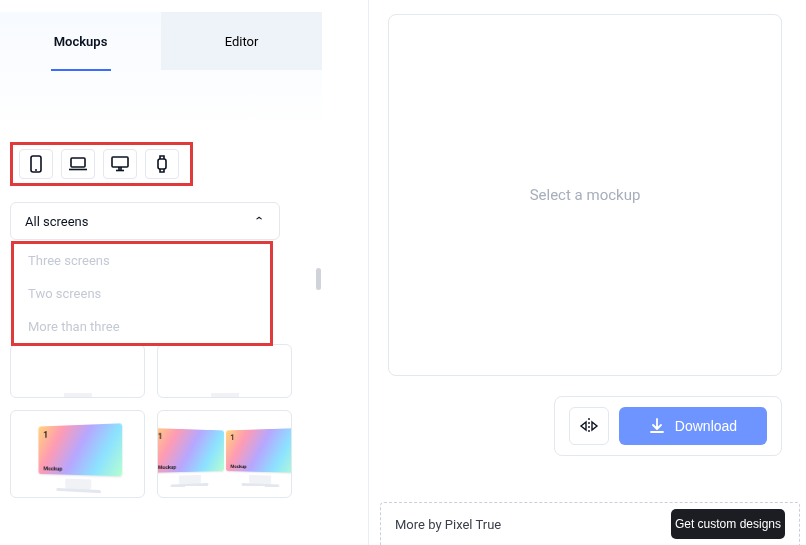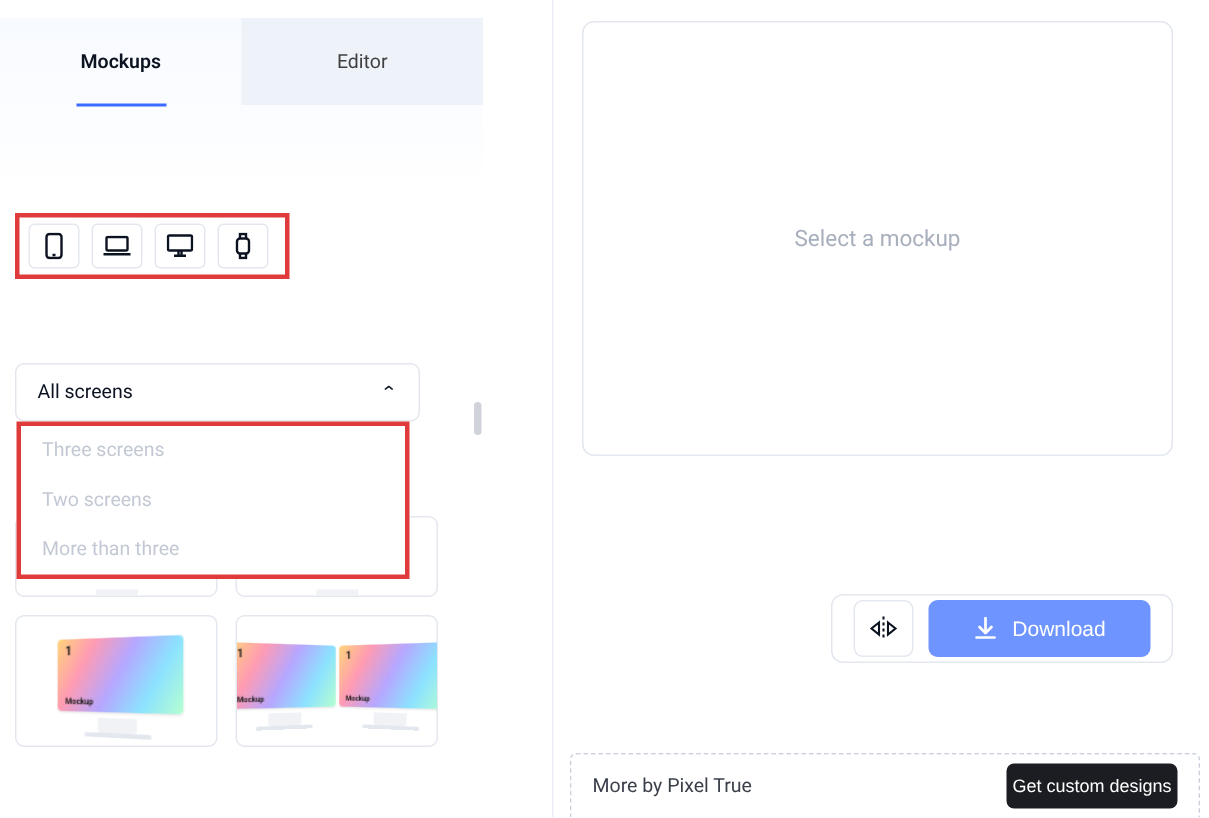--- a/index.html
+++ b/index.html
@@ -2,32 +2,32 @@
 <html><head>
 <meta charset="utf-8">
 <style>
   * { box-sizing: border-box; margin: 0; padding: 0; }
   html, body { width: 806px; height: 545px; overflow: hidden; font-family: -apple-system, BlinkMacSystemFont, "Segoe UI", Roboto, sans-serif; background: #fff; }
   body { position: relative; }
 
   
   .left-panel { position: absolute; left: 0; top: 12px; width: 322px; height: 545px; background: linear-gradient(180deg, #f7faff 0%, #ffffff 120px); }
   .tabs { display: flex; height: 58px; }
-  .tab { flex: 1; display: flex; align-items: center; justify-content: center; font-size: 13px; cursor: pointer; position: relative; color: #404040; }
+  .tab { flex: 1; display: flex; align-items: center; justify-content: center; font-size: 13px; cursor: pointer; position: relative; color: #000000; }
   .tab.active { color: #0b1220; font-weight: 600; }
   .tab.active::after { content: ""; position: absolute; bottom: -1px; left: 50%; transform: translateX(-50%); width: 60px; height: 2px; background: #3b6cff; }
   .tab.inactive { background: #eef2f9; }
 
   
   .device-box { position: absolute; left: 10px; top: 130px; width: 183px; height: 44px; border: 3px solid #e03b3b; display: flex; align-items: center; padding: 4px 6px; gap: 8px; }
   .device-btn { width: 34px; height: 30px; border: 1px solid #e3e7ee; border-radius: 4px; background: #fff; display: flex; align-items: center; justify-content: center; cursor: pointer; }
   .device-btn svg { stroke: #0b1220; fill: none; }
 
   
-  .dropdown { position: absolute; left: 10px; top: 190px; width: 270px; border: 1px solid #e3e7ee; border-radius: 6px; background: #fff; margin-top: 40px; }
+  .dropdown { position: absolute; left: 10px; top: 190px; width: 270px; border: 1px solid #e3e7ee; border-radius: 6px; background: #fff; }
   .dd-header { display: flex; align-items: center; justify-content: space-between; padding: 10px 14px; font-size: 13px; color: #0b1220; cursor: pointer; }
   .dd-header .chev { font-size: 14px; transform: scaleY(0.8); }
   .dd-list { position: absolute; left: 0; top: 38px; width: 262px; border: 3px solid #e03b3b; background: #fff; z-index: 5; }
   .dd-item { padding: 9px 14px; font-size: 13px; color: #c3c9d4; cursor: pointer; }
   .dd-item.hover { background: #f1f4fb; }
 
   
   .grid { position: absolute; left: 10px; top: 338px; width: 290px; display: flex; flex-wrap: wrap; gap: 12px; }
   .card { width: 135px; height: 88px; border: 1px solid #e3e7ee; border-radius: 6px; background: #fff; display: flex; align-items: center; justify-content: center; overflow: hidden; cursor: pointer; }
   .card-top { position: absolute; left: 10px; top: 332px; width: 290px; display: flex; gap: 12px; }
@@ -43,24 +43,24 @@
   .card.persp2 .monitor:last-child { transform: perspective(300px) rotateY(-22deg) scale(0.85); z-index: 1; }
   .card.persp2 { gap: 0; }
 
   
   .scroll-thumb { position: absolute; left: 316px; top: 256px; width: 5px; height: 22px; background: #d0d3da; border-radius: 3px; }
 
   
   .divider { position: absolute; left: 368px; top: 0; width: 1px; height: 545px; background: #eaedf3; }
 
   
-  .canvas { position: absolute; left: 388px; top: 14px; width: 394px; height: 290px; border: 1px solid #e3e7ee; border-radius: 8px; display: flex; align-items: center; justify-content: center; color: #a7aebc; font-size: 15px; }
+  .canvas { position: absolute; left: 388px; top: 14px; width: 394px; height: 362px; border: 1px solid #e3e7ee; border-radius: 8px; display: flex; align-items: center; justify-content: center; color: #a7aebc; font-size: 15px; }
 
   
-  .actions { position: absolute; left: 554px; top: 396px; width: 228px; height: 46px; border: 1px solid #e3e7ee; border-radius: 8px; background: #fff; display: flex; align-items: center; padding: 14px; gap: 10px; }
+  .actions { position: absolute; left: 554px; top: 396px; width: 228px; height: 60px; border: 1px solid #e3e7ee; border-radius: 8px; background: #fff; display: flex; align-items: center; padding: 14px; gap: 10px; }
   .mirror-btn { width: 40px; height: 38px; border: 1px solid #e3e7ee; border-radius: 6px; display: flex; align-items: center; justify-content: center; cursor: pointer; background: #fff; }
   .mirror-btn svg { stroke: #0b1220; }
   .download-btn { flex: 1; height: 38px; border: none; border-radius: 6px; background: #6e95ff; color: #fff; font-size: 14px; display: flex; align-items: center; justify-content: center; gap: 10px; cursor: pointer; }
   .download-btn svg { stroke: #fff; }
 
   
   .footer { position: absolute; left: 380px; top: 502px; width: 420px; height: 43px; border: 1.5px dashed #c9cfdb; border-bottom: none; border-radius: 4px 4px 0 0; display: flex; align-items: center; padding: 0 14px; justify-content: space-between; }
   .footer .made { font-size: 13px; color: #3a3f4a; }
   .footer .cta { background: #1b1d22; color: #fff; font-size: 12px; padding: 8px 4px; border-radius: 5px; cursor: pointer; border: none; }
 </style>

